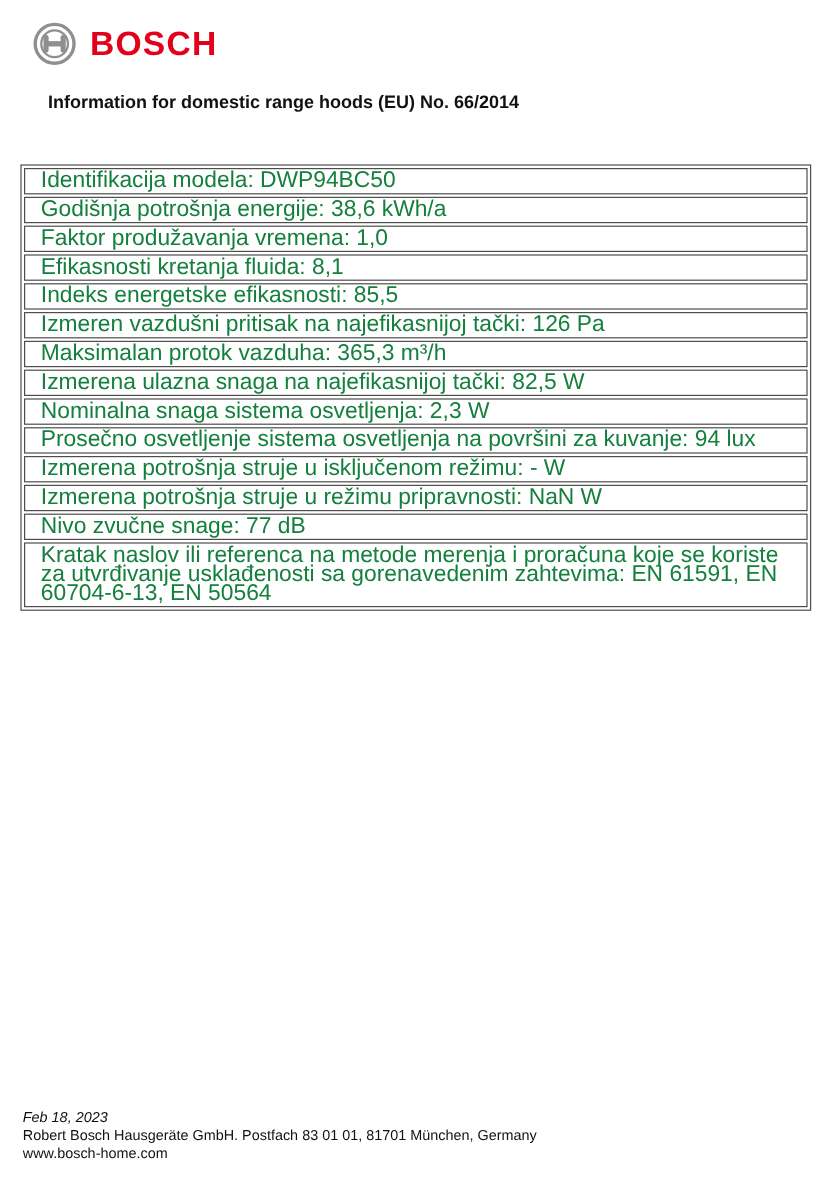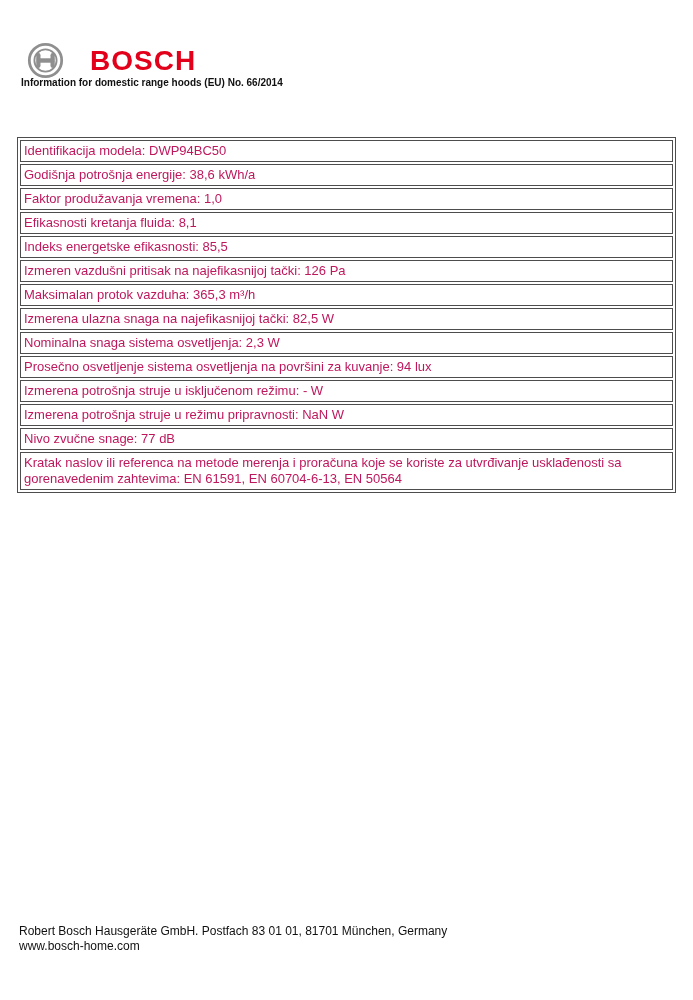--- a/index.html
+++ b/index.html
@@ -9,64 +9,64 @@
     height: 1000px;
     background: #ffffff;
     font-family: "Liberation Sans", sans-serif;
     color: #000000;
     overflow: hidden;
   }
 
   
   .logo {
     position: absolute;
-    top: 42px;
+    top: 18px;
     left: 27px;
     display: flex;
     align-items: center;
-    gap: 26px;
+    gap: 11px;
     justify-content: flex-end;
   }
   .logo-icon { width: 37px; height: 37px; color: #8f8f8f; }
   .logo-wordmark {
     font-size: 28px;
     font-weight: bold;
     letter-spacing: 1px;
     line-height: 37px;
   }
 
   
   .doc-title {
     position: absolute;
     top: 77px;
-    left: 21px;
+    left: 40px;
     margin: 0;
-    font-size: 10px;
+    font-size: 15px;
     font-weight: bold;
     color: #111111;
   }
 
   
   .fiche-table {
     position: absolute;
     top: 137px;
     left: 17px;
     width: 659px;
     box-sizing: border-box;
     border: 1px solid #4d4d4d;
     padding: 2px;
   }
   .fiche-row {
     box-sizing: border-box;
     border: 1px solid #4d4d4d;
-    padding: 2px 3px;
+    padding: 2px 13px;
     margin-bottom: 2px;
-    font-size: 13px;
+    font-size: 19px;
     line-height: 16px;
-    color: #be185d;
+    color: #15803d;
   }
   .fiche-row:last-child { margin-bottom: 0; }
 
   
   .footer {
     position: absolute;
     left: 19px;
     top: 924px;
     font-size: 12px;
     line-height: 15px;
@@ -106,17 +106,18 @@
       <div class="fiche-row">Izmerena ulazna snaga na najefikasnijoj tački: 82,5 W</div>
       <div class="fiche-row">Nominalna snaga sistema osvetljenja: 2,3 W</div>
       <div class="fiche-row">Prosečno osvetljenje sistema osvetljenja na površini za kuvanje: 94 lux</div>
       <div class="fiche-row">Izmerena potrošnja struje u isključenom režimu: - W</div>
       <div class="fiche-row">Izmerena potrošnja struje u režimu pripravnosti: NaN W</div>
       <div class="fiche-row">Nivo zvučne snage: 77 dB</div>
       <div class="fiche-row">Kratak naslov ili referenca na metode merenja i proračuna koje se koriste za utvrđivanje usklađenosti sa gorenavedenim zahtevima: EN 61591, EN 60704-6-13, EN 50564</div>
     </div>
 
   <div class="footer">
+    <div class="footer-date">Feb 18, 2023</div>
     <div class="footer-address">Robert Bosch Hausgeräte GmbH. Postfach 83 01 01, 81701 München, Germany</div>
     <div class="footer-site">www.bosch-home.com</div>
   </div>
 
 </div>
 
 </body></html>

